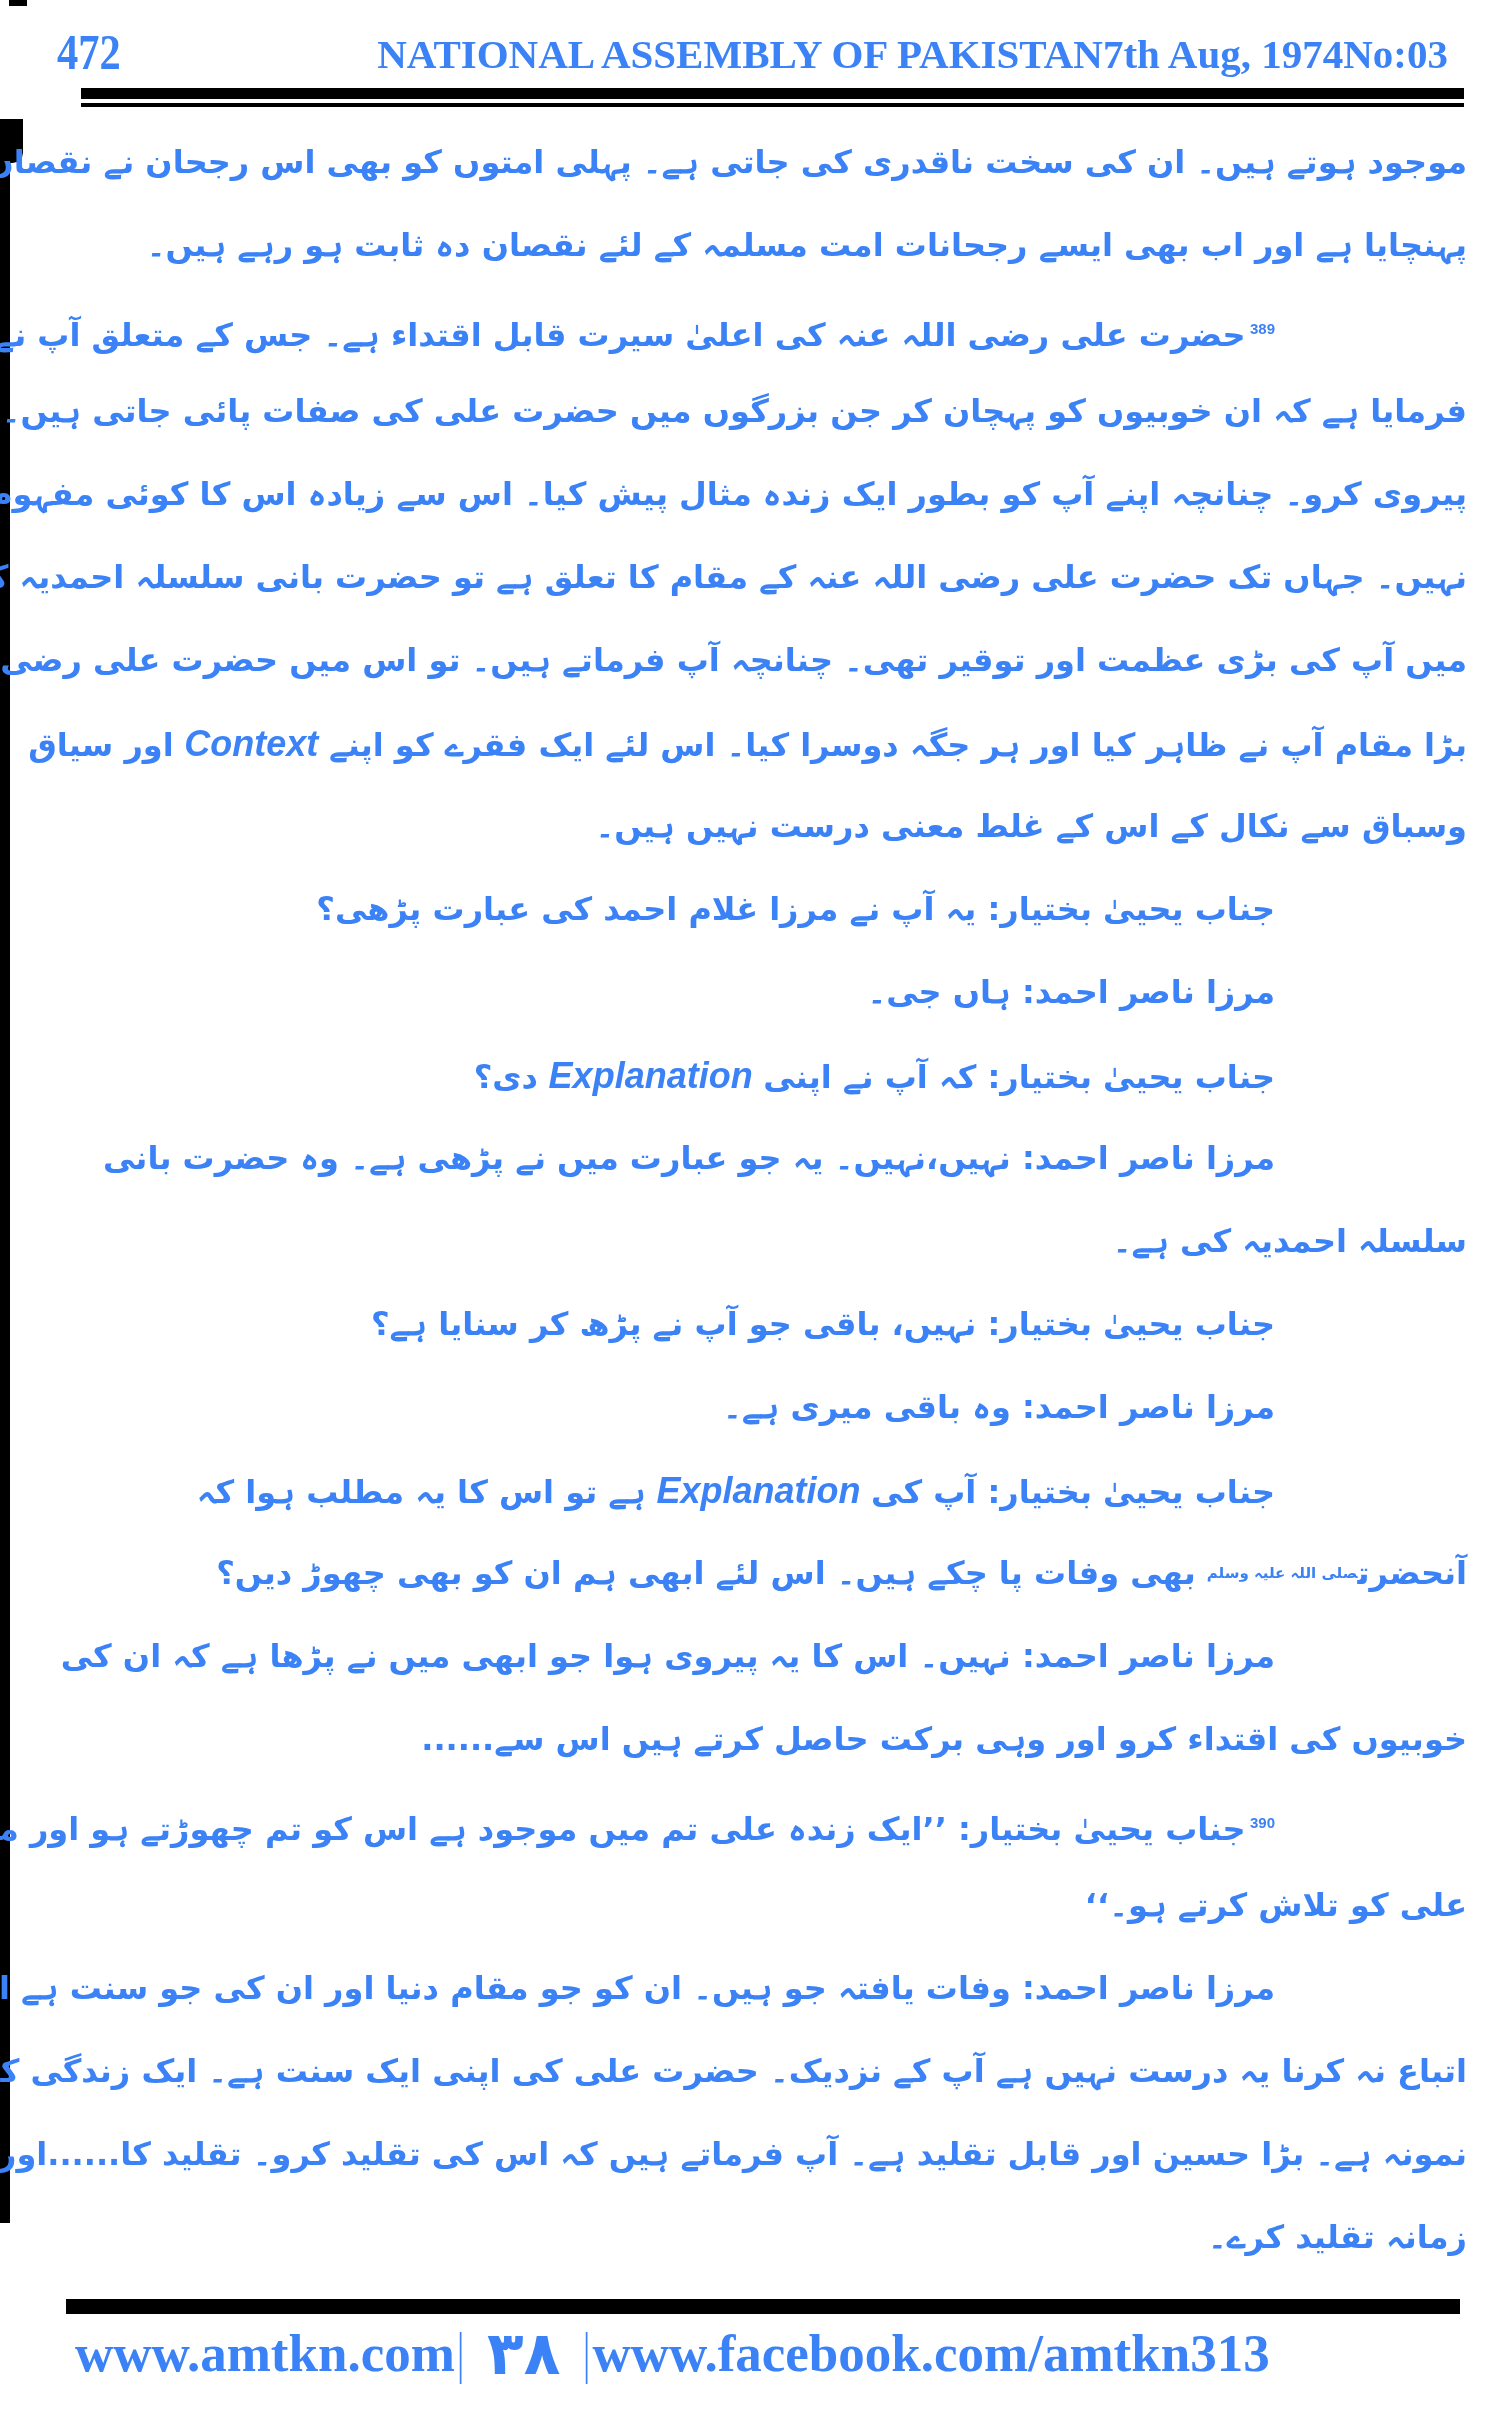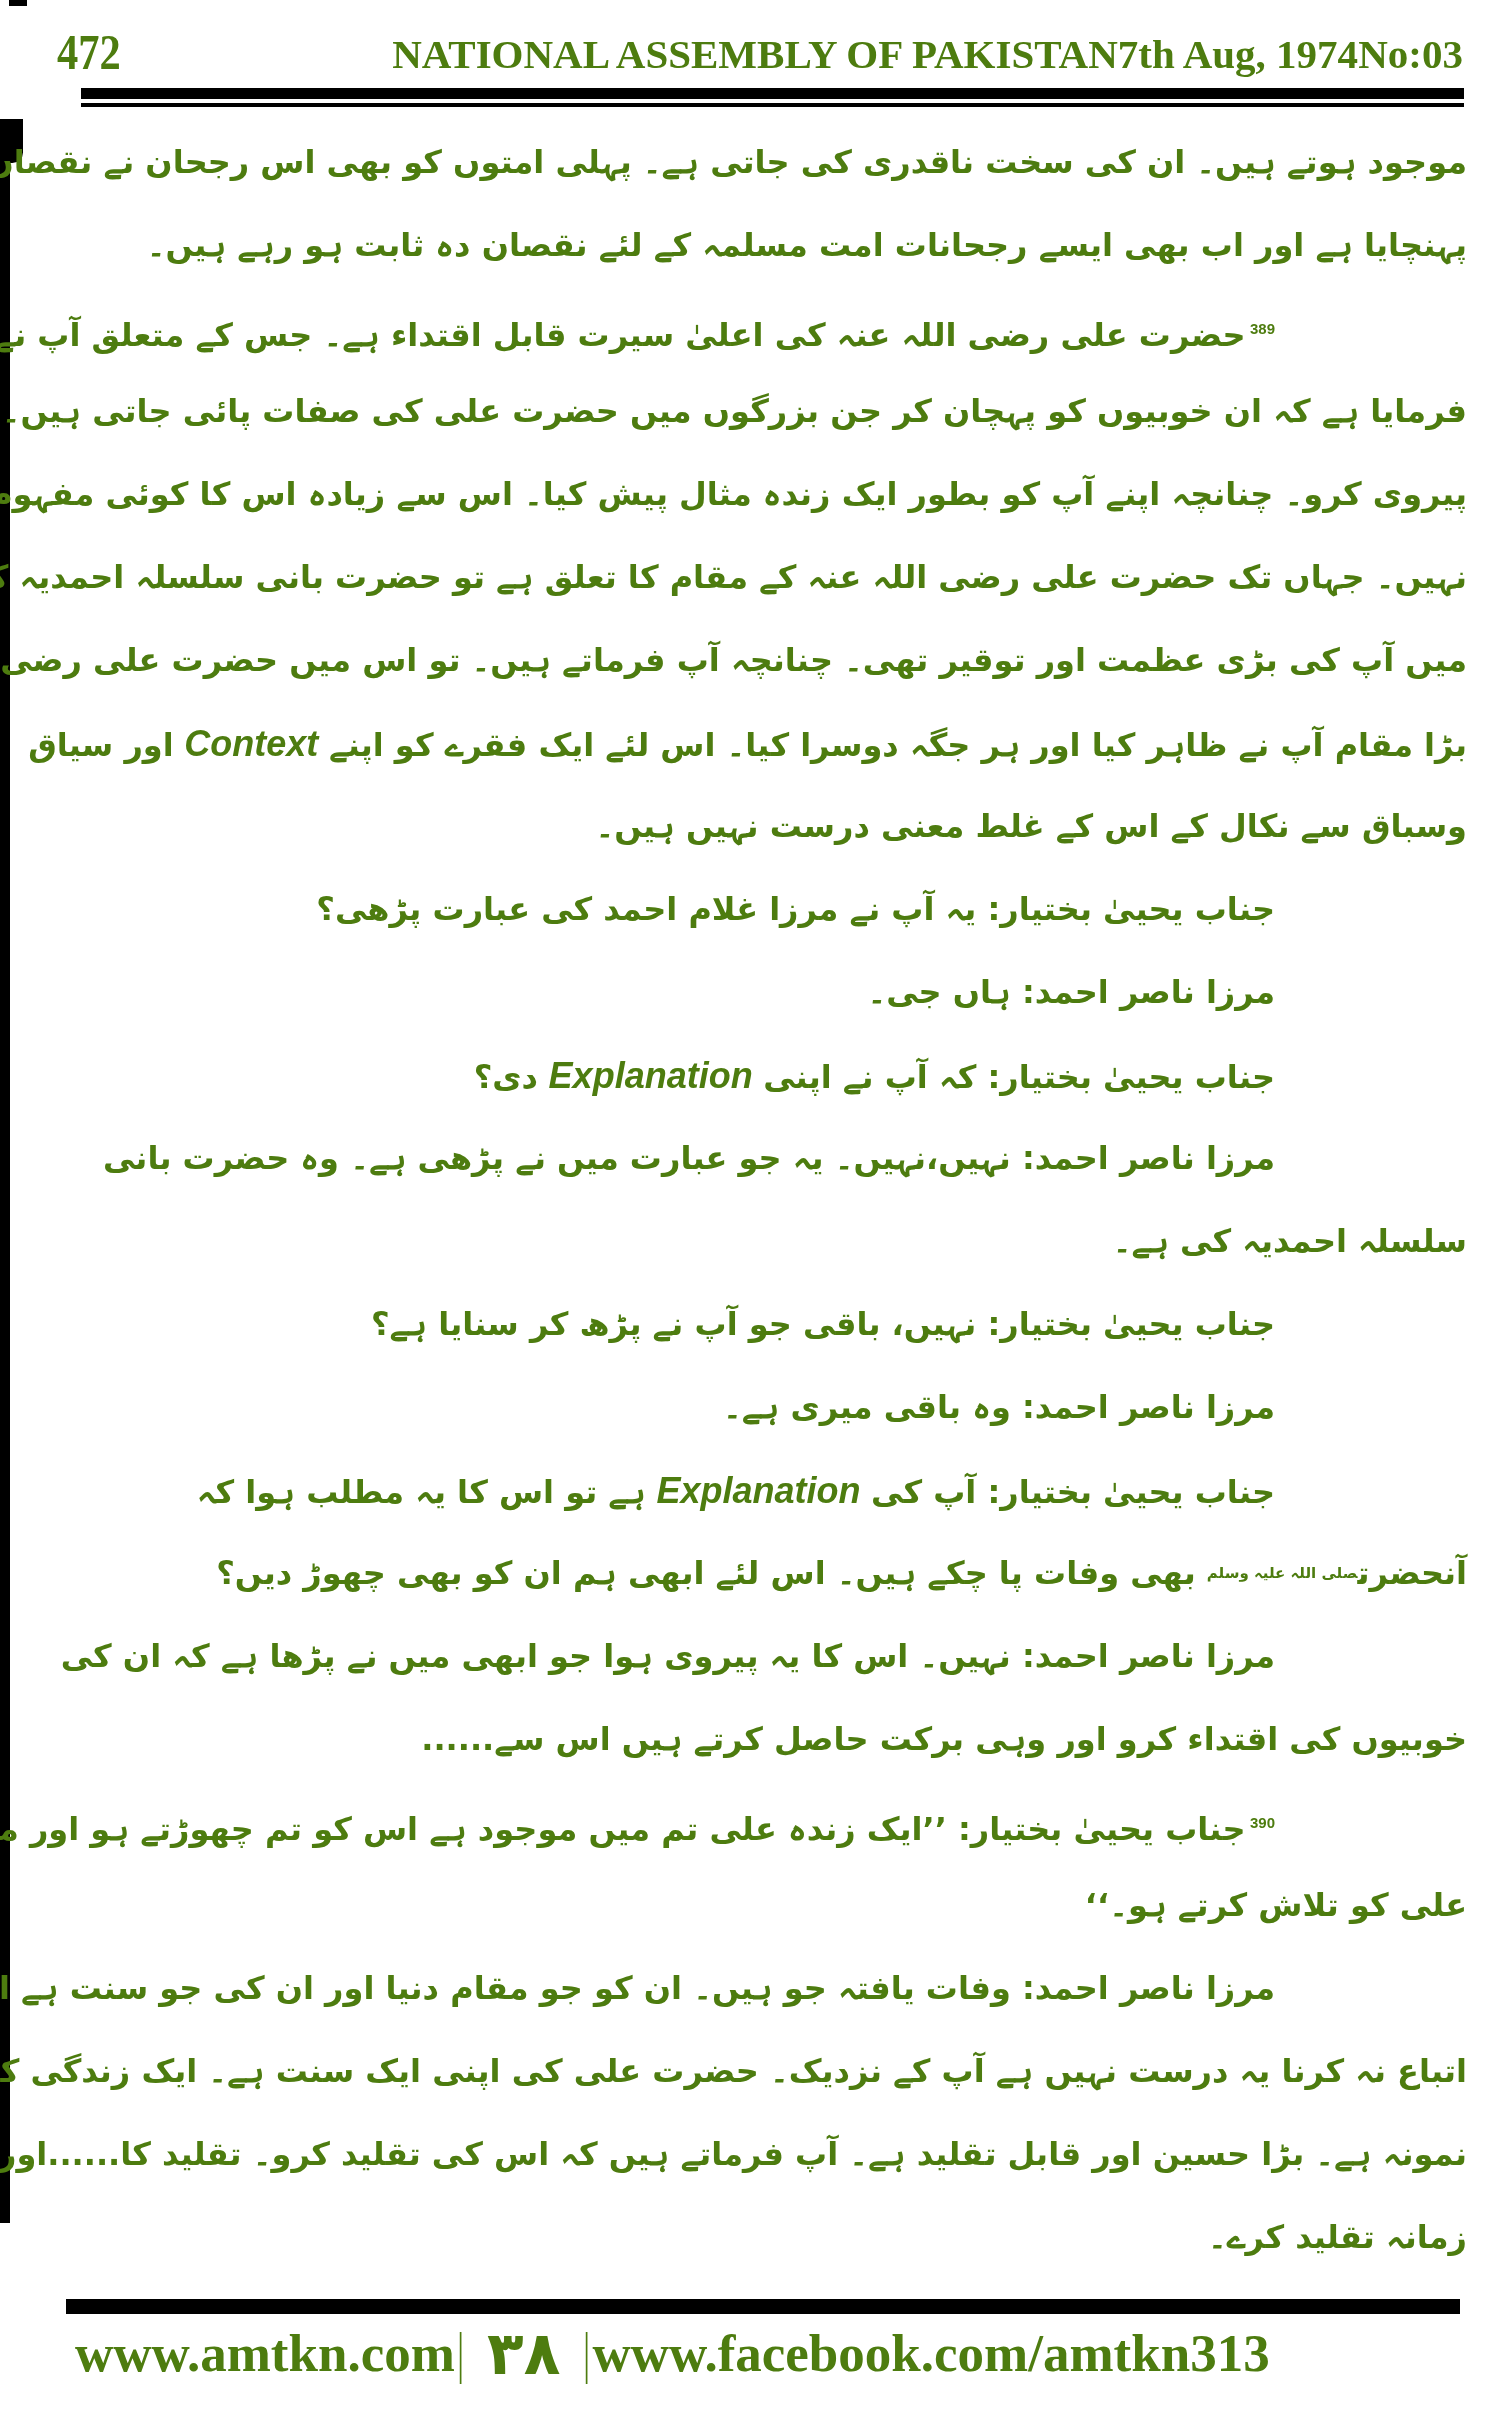--- a/index.html
+++ b/index.html
@@ -1,28 +1,28 @@
 <!DOCTYPE html>
 <html lang="ur" style="font-size:12px"><head>
 <meta charset="utf-8">
 <style>
   html,body{margin:0;padding:0;background:#777;}
   .page{
     position:relative; width:1508px; height:2413px; background:#ffffff;
-    overflow:hidden; font-family:"DejaVu Sans",sans-serif; color:#4d7c0f;
+    overflow:hidden; font-family:"DejaVu Sans",sans-serif; color:#3b82f6;
   }
   
   .hdr-pagenum{
     position:absolute; left:57px; top:22.6px;
     font-family:"Liberation Serif",serif; font-weight:bold; font-size:50px;
     transform:scaleX(.85); transform-origin:left;
   }
   .hdr-title{
     position:absolute; left:407px; top:30px; width:1041px;
-    display:flex; justify-content:center; align-items:baseline;
+    display:flex; justify-content:flex-end; align-items:baseline;
     font-family:"Liberation Serif",serif; font-weight:bold; font-size:41px;
     white-space:nowrap;
   }
   .rule{position:absolute; background:#000;}
   .rule-hdr-thick{left:81px; right:44px; top:88px; height:10.6px;}
   .rule-hdr-thin {left:81px; right:44px; top:103px; height:3.8px;}
   
   .body-text{
     position:absolute; top:121px; left:45px; right:41px;
     direction:rtl; text-align:right;

